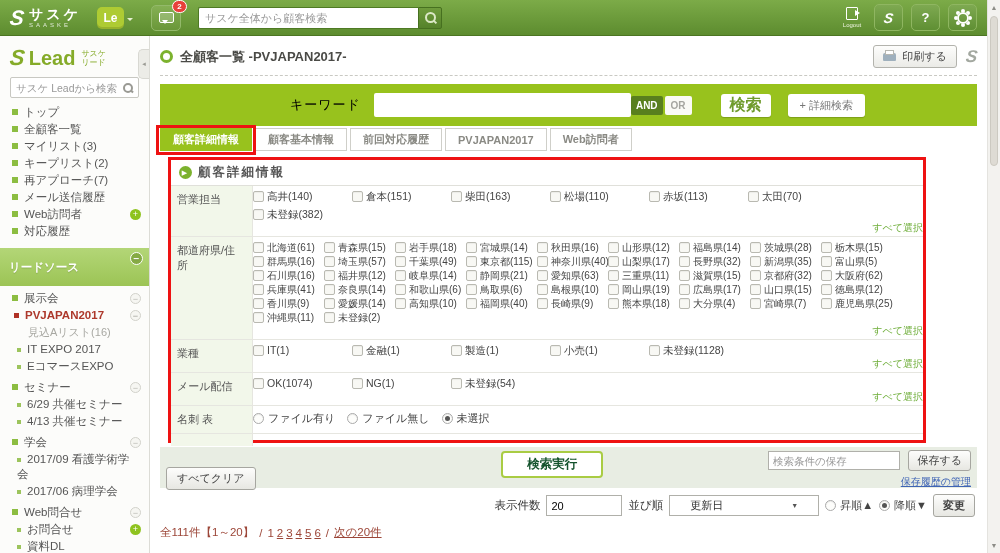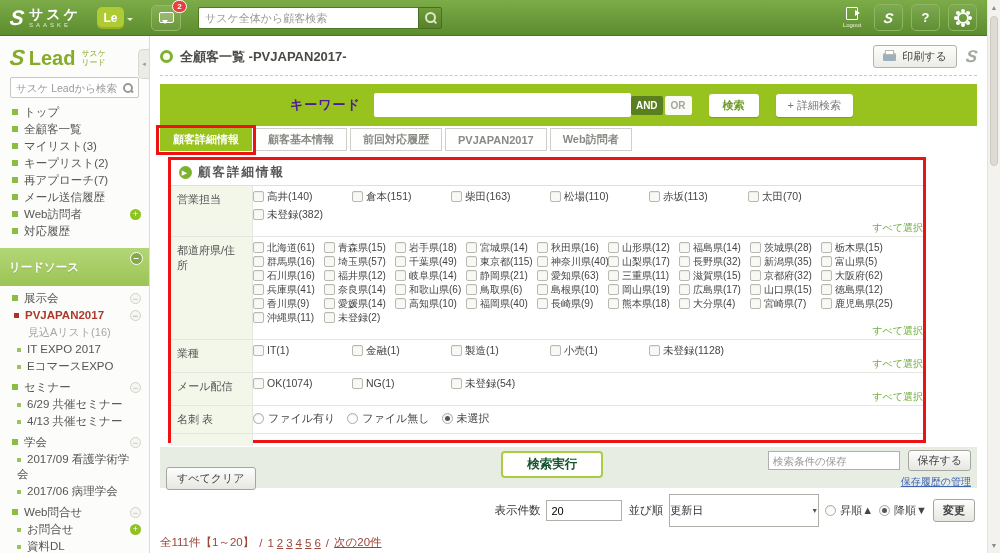--- a/index.html
+++ b/index.html
@@ -112,27 +112,27 @@
   .crumb-right{margin-left:auto;display:flex;align-items:center;gap:9px}
   .print-btn{display:flex;align-items:center;gap:6px;border:1px solid #b3b3ad;border-radius:3px;
              background:linear-gradient(#fdfdfc,#ebebe7);padding:3px 9px;font-size:11px;color:#444}
   .print-ico{width:13px;height:8px;background:#9fb0bd;border-radius:2px 2px 1px 1px;position:relative}
   .print-ico::before{content:"";position:absolute;left:2px;top:-3px;width:7px;height:3px;background:#fff;border:1px solid #b7b7b1}
   .refresh-ico{color:#a3a8a0;font-size:17px;font-weight:bold;font-style:italic;transform:skewX(-8deg)}
   .refresh-ico::before{content:"S"}
   .dashed{border:none;border-top:1px dashed #c9c9c3;margin:7px 0 0}
 
   .kwpanel{margin-top:8px;height:42px;background:#98c21d;display:flex;align-items:center;padding:0 10px;box-sizing:border-box}
-  .kw-label{color:#4c1d95;font-weight:bold;font-size:13px;letter-spacing:1px;margin-left:120px}
+  .kw-label{color:#000000;font-weight:normal;font-size:13px;letter-spacing:1px;margin-left:120px}
   .kw-input{margin-left:13px;width:257px;height:24px;border:none;border-radius:2px;padding:0 6px;font-size:12px;box-sizing:border-box}
   .andor{display:flex;gap:2px}
   .andbtn{background:#597f1e;color:#fff;font-size:10px;font-weight:bold;padding:4px 5px;border-radius:2px;border:none}
   .orbtn{background:#fafaf6;color:#a5a5a0;font-size:10px;font-weight:bold;padding:4px 6px;border-radius:2px;border:none}
-  .kw-search{margin-left:17px;width:50px;height:23px;background:#fff;border:none;border-radius:3px;color:#6f9b2c;
-             font-weight:bold;font-size:11px;box-shadow:0 1px 1px rgba(0,0,0,.18)}
+  .kw-search{margin-left:29px;width:50px;height:23px;background:#fff;border:none;border-radius:3px;color:#6f9b2c;
+             font-weight:bold;font-size:16px;box-shadow:0 1px 1px rgba(0,0,0,.18)}
   .kw-adv{margin-left:17px;height:23px;background:#fff;border:none;border-radius:3px;color:#777;font-size:11px;
           padding:0 12px;box-shadow:0 1px 1px rgba(0,0,0,.18)}
 
   .tabs{display:flex;margin-top:2px;gap:3px}
   .tab{height:23px;display:flex;align-items:center;padding:0 12px;background:#fff;border:1px solid #cfcfc9;
        box-sizing:border-box;font-size:11px;color:#8a8a84;font-weight:bold;position:relative}
   .tab[data-active="true"]{background:#98c21d;border-color:#98c21d;color:#fff}
   .tab[data-active="true"]::after{content:"";position:absolute;left:-5px;top:-4px;right:-5px;bottom:-5px;
        border:3px solid #ee1212;pointer-events:none;z-index:3}
 
@@ -171,22 +171,22 @@
         border-radius:4px;color:#14532d;font-weight:bold;font-size:12.5px;padding:3px 24px}
   .savecol{position:absolute;right:6px;top:3px;text-align:right}
   .saveinp{width:132px;height:19px;border:1px solid #b0b0aa;box-sizing:border-box;font-size:10.5px;padding:0 4px;
            vertical-align:middle}
   .savecol .gbtn{margin-left:4px;padding:2px 8px;vertical-align:middle}
   .savehist{display:inline-block;margin-top:1px;color:#3f64b5;font-size:10px;text-decoration:underline}
 
   .sortrow{margin-top:6px;display:flex;justify-content:flex-end;align-items:center;gap:6px;font-size:11.5px;
            color:#333;padding-right:2px}
   .cnt{width:76px;height:21px;border:1px solid #b0b0aa;box-sizing:border-box;font-size:11px;padding:0 4px}
-  .selbox{width:150px;height:33px;border:1px solid #b0b0aa;background:#fff;display:flex;align-items:center;
-          justify-content:space-between;padding:0 0;box-sizing:border-box;font-size:11px;color:#333}
+  .selbox{width:150px;height:21px;border:1px solid #b0b0aa;background:#fff;display:flex;align-items:center;
+          justify-content:space-between;padding:0 20px;box-sizing:border-box;font-size:11px;color:#333}
   .caret{font-size:7px;color:#555}
   .caret::before{content:"▼"}
   .sortrow .rad{margin-right:0}
   .gbtn.bold{font-weight:bold;padding:3px 9px}
 
   .pager{margin-top:8px;font-size:11.5px;color:#9c4638;display:flex;align-items:center;gap:5px}
   .pages{display:flex;gap:3px}
   .pg[data-link="true"]{text-decoration:underline}
   .pnext{text-decoration:underline;color:#9c4638}
 </style>

